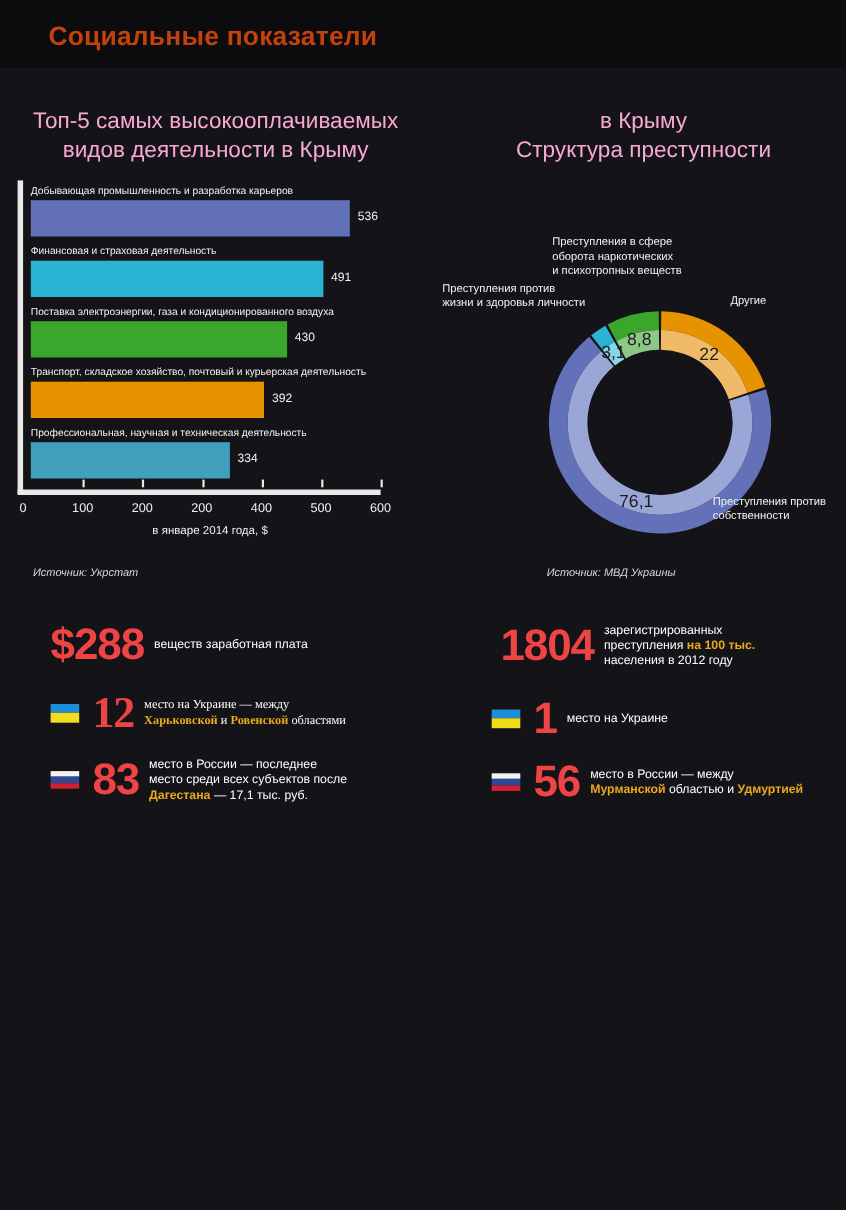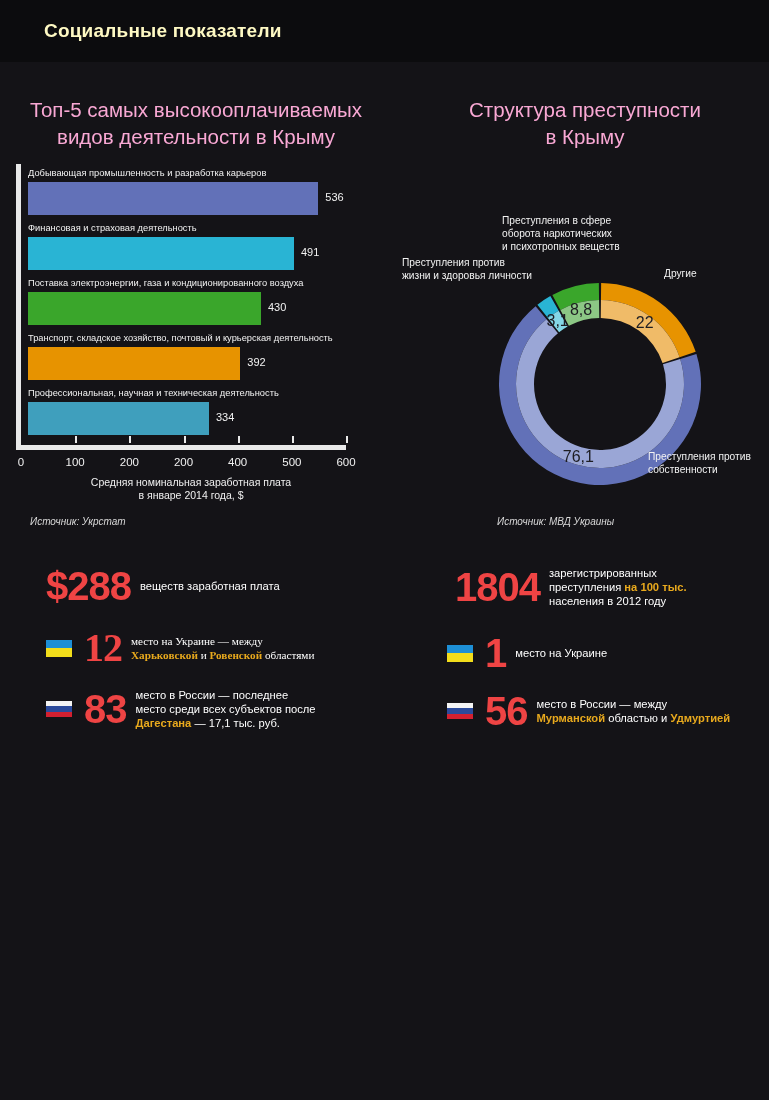--- a/index.html
+++ b/index.html
@@ -20,24 +20,24 @@
   
   .header-band {
     position: absolute;
     left: 0; top: 0;
     width: 769px; height: 62px;
     background: #0c0c0e;
   }
   .header-title {
     position: absolute;
     left: 44px; top: 20px;
-    font-size: 19px;
+    font-size: 24px;
     font-weight: bold;
     letter-spacing: 0.2px;
-    color: #fef9c3;
+    color: #c2410c;
     white-space: nowrap;
   }
 
   
   .panel-title {
     position: absolute;
     text-align: center;
     font-size: 20.5px;
     line-height: 27px;
     font-weight: normal;
@@ -191,22 +191,22 @@
 
 <div class="header-band"></div>
 <div class="header-title">Социальные показатели</div>
 
 <div class="panel-title" id="left-panel-title">
   <div>Топ-5 самых высокооплачиваемых</div>
   <div>видов деятельности в Крыму</div>
 </div>
 
 <div class="panel-title" id="right-panel-title">
+  <div>в Крыму</div>
   <div>Структура преступности</div>
-  <div>в Крыму</div>
 </div>
 
 <div class="barchart" id="barchart">
   <div class="axis-y"></div>
   <div class="axis-x"></div>
   <div id="bars-host">
       <div class="bar-group">
         <div class="bar-label" style="top: 4px;">Добывающая промышленность и разработка карьеров</div>
         <div class="bar-rect" style="top: 18px; width: 290.333px; background: rgb(98, 113, 184);"></div>
         <div class="bar-value" style="top: 27px; left: 304.333px;">536</div>
@@ -243,21 +243,20 @@
       <div class="tick" style="left: 221.667px;"></div>
       <div class="ticklabel" style="left: 221.667px;">400</div>
       <div class="tick" style="left: 275.833px;"></div>
       <div class="ticklabel" style="left: 275.833px;">500</div>
       <div class="tick" style="left: 330px;"></div>
       <div class="ticklabel" style="left: 330px;">600</div>
     </div>
 </div>
 
 <div class="axis-caption">
-  <div>Средняя номинальная заработная плата</div>
   <div>в январе 2014 года, $</div>
 </div>
 <div class="source" id="left-source">Источник:  Укрстат</div>
 
 <div class="donut-wrap" id="donut-wrap">
     <svg width="204" height="204">
       <path d="M103.14578407633263,1.006499323716767 A101,101 0 0 1 197.6964601701672,69.7015865575474 L181.58913519103015,75.13795317657409 A84,84 0 0 0 102.9529293308113,18.00540537814068 Z" fill="#e79300"></path>
       <path d="M102.9529293308113,18.00540537814068 A84,84 0 0 1 181.58913519103015,75.13795317657409 L164.53432050723796,80.8941060673082 A66,66 0 0 0 102.74873018849459,36.00424708282482 Z" fill="#f0bb68"></path>
       <path d="M198.40459367310916,71.88099738167412 A101,101 0 1 1 37.62635108931063,24.17305527053435 L48.461519717842506,37.27264002697906 A84,84 0 1 0 182.17807790634822,76.95053247584778 Z" fill="#6271b8"></path>
       <path d="M182.17807790634822,76.95053247584778 A84,84 0 1 1 48.461519717842506,37.27264002697906 L59.934051206876255,51.1427885926264 A66,66 0 1 0 164.99706121213075,82.31827551673754 Z" fill="#9aa6d6"></path>

